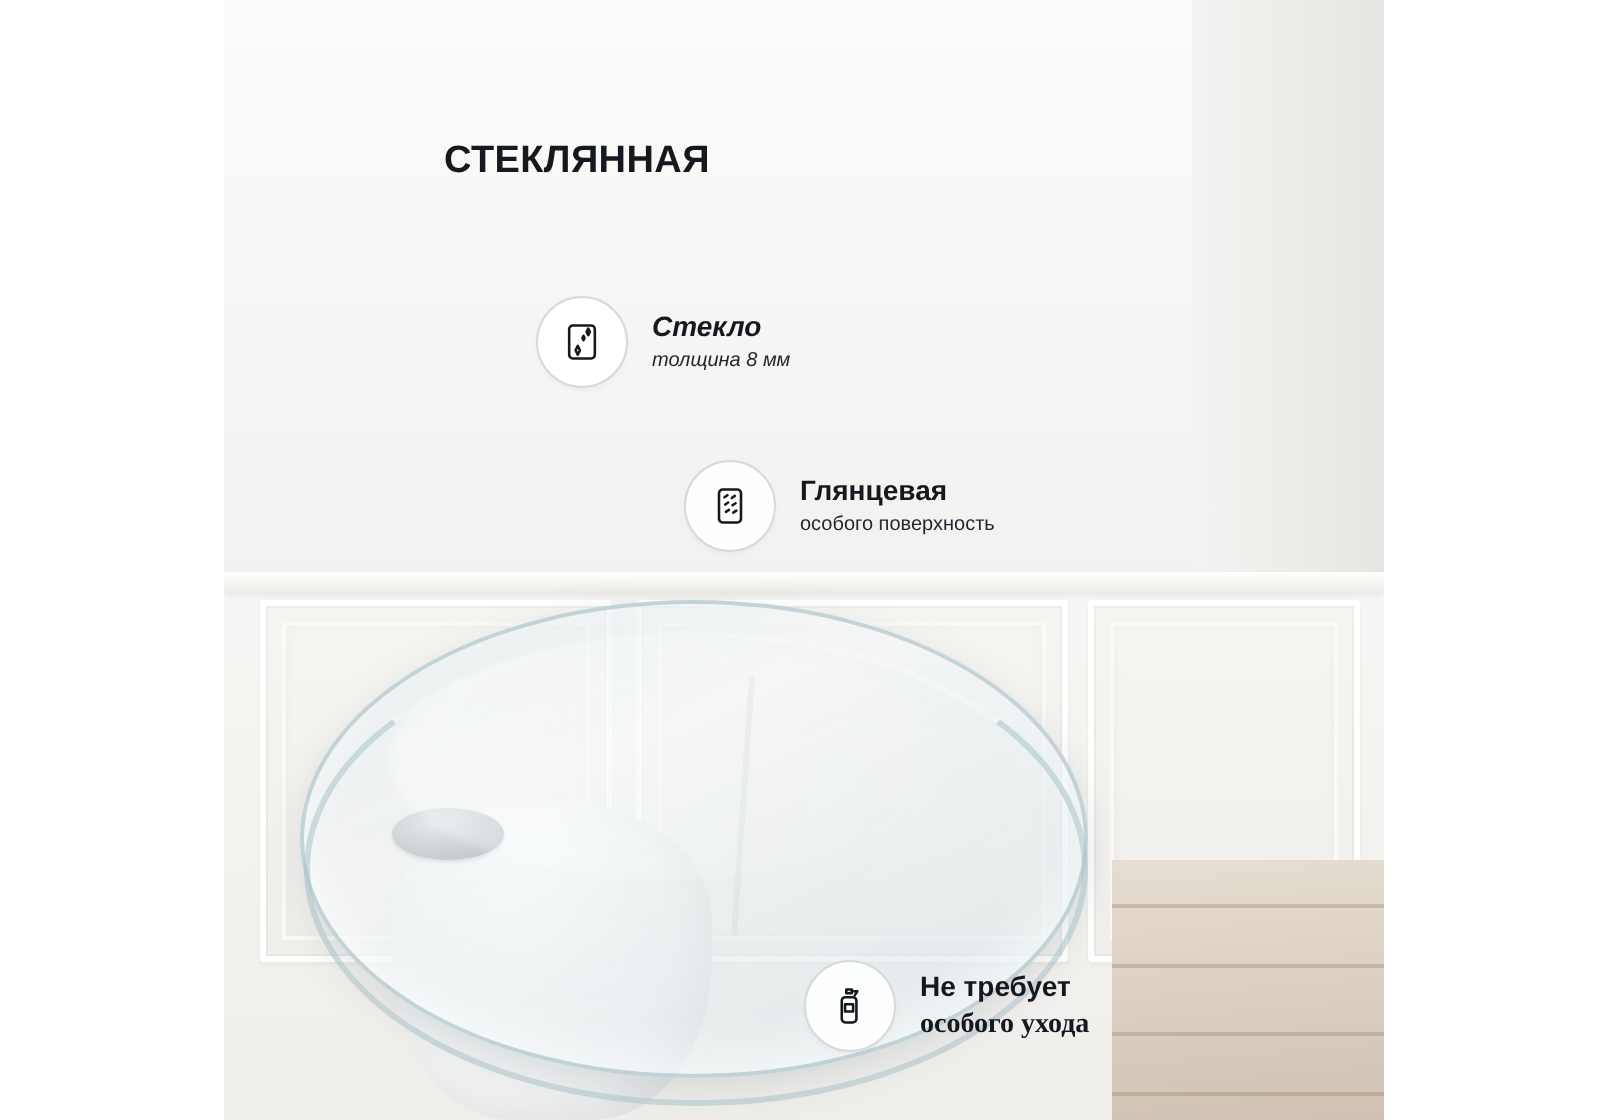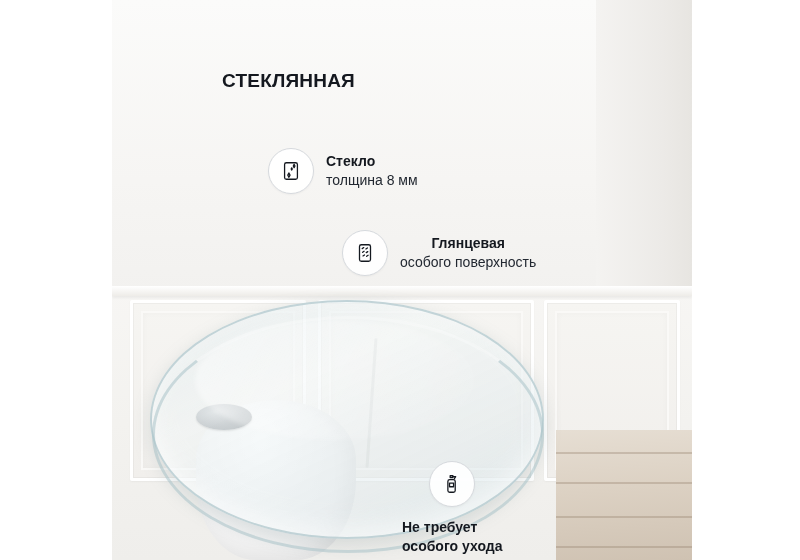--- a/index.html
+++ b/index.html
@@ -178,34 +178,34 @@
     line-height: 1.25;
   }
   .feature-title {
     display: block;
     font-size: 14px;
     font-weight: bold;
     color: #14181f;
   }
   .feature-sub {
     display: block;
-    font-size: 14px;
+    font-size: 10px;
     color: #222831;
     margin-top: 2px;
   }
-  .f-glass { left: 268px; top: 148px; }
-  .f-gloss { left: 342px; top: 230px; text-align: center; }
-  .f-care  { left: 402px; top: 461px; flex-direction: column; }
+  .f-glass { left: 268px; top: 148px; font-style: italic; }
+  .f-gloss { left: 342px; top: 230px; }
+  .f-care  { left: 402px; top: 480px; }
   .f-care .feature-title,
   .f-care .feature-sub {
     font-weight: bold;
     font-size: 14px;
     color: #14181f;
   }
-  .f-care .feature-sub { margin-top: 1px; }
+  .f-care .feature-sub { margin-top: 1px; font-family: Liberation Serif, serif; }
 </style>
 </head>
 <body>
 
 <div class="canvas">
 
   <div class="photo">
     <div class="wall-upper"></div>
     <div class="wall-corner"></div>
     <div class="wainscot"></div>

